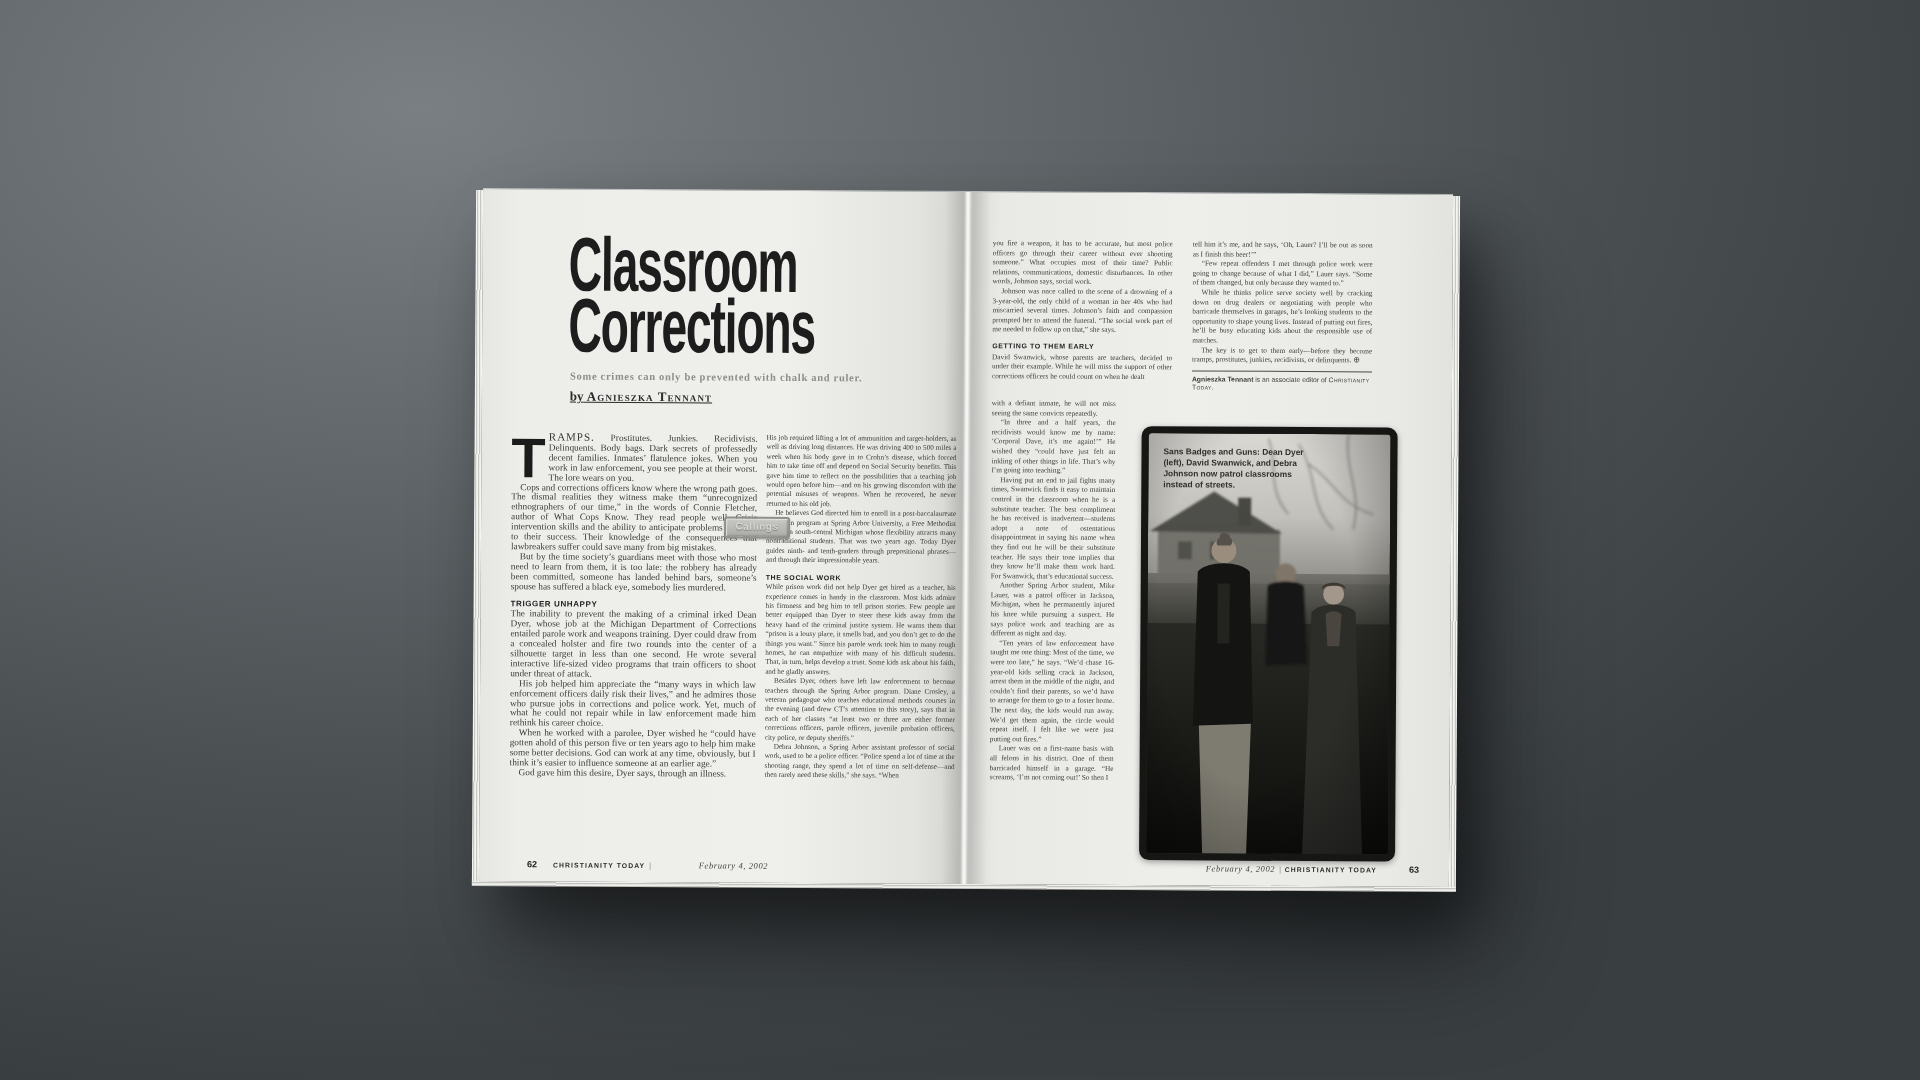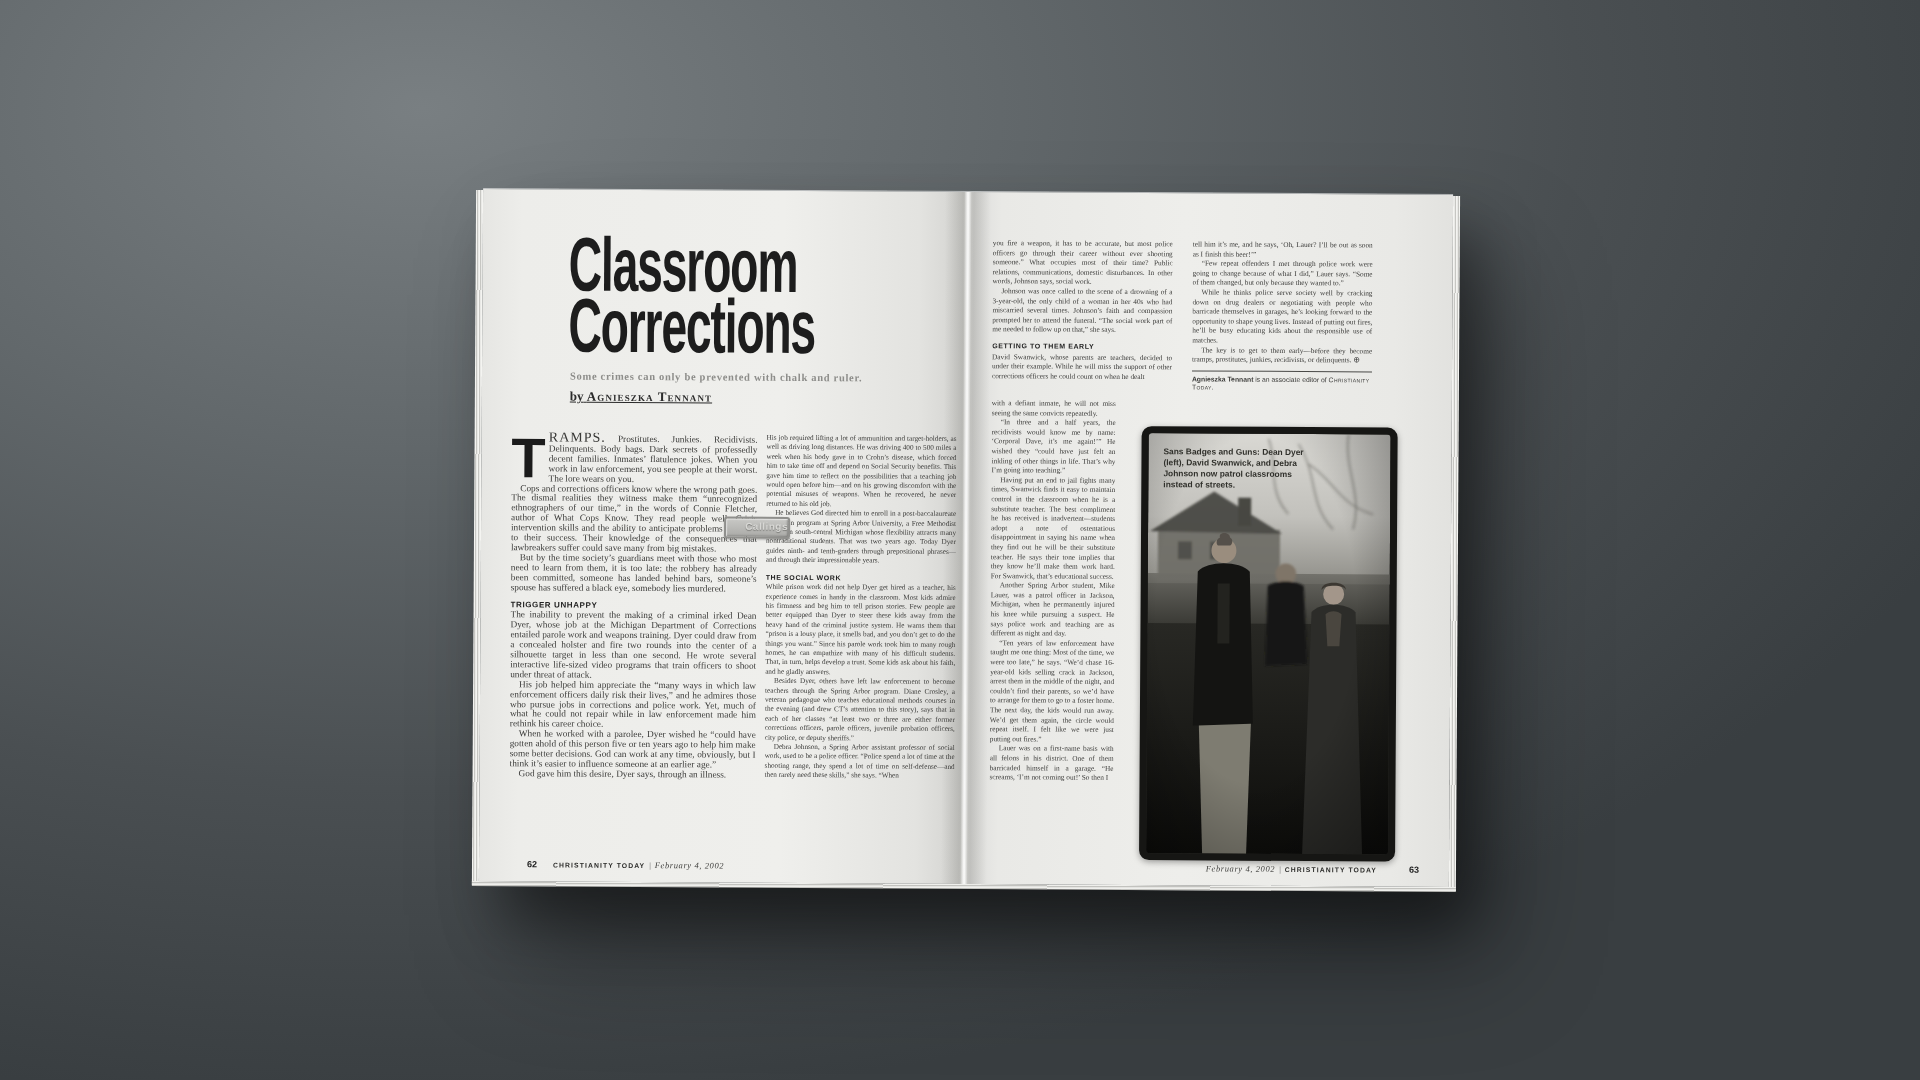--- a/index.html
+++ b/index.html
@@ -44,39 +44,39 @@
   .col{position:absolute;text-align:justify;color:#39393б;color:#3a3a38;overflow:hidden;}
   .col p{margin:0;}
   .col p.ind{text-indent:9px;}
   .subhead{font-family:"Liberation Sans",sans-serif;font-weight:700;letter-spacing:.6px;
     color:#222;margin:7px 0 1px 0 !important;text-indent:0 !important;}
   .col-l1{left:30px;top:243px;width:246px;height:415px;
     font-size:9.3px;line-height:9.9px;}
   .col-l1 .subhead{font-size:8px;}
   .dropcap{float:left;font:900 56px/45px "Liberation Sans",sans-serif;color:#1b1b1b;
     margin:3px 5px 0 0;letter-spacing:-2px;}
-  .leadin{letter-spacing:1px;font-size:14px;}
+  .leadin{letter-spacing:1px;font-size:11px;}
   .col-l2{left:285px;top:243px;width:190px;height:400px;
     font-size:7.2px;line-height:9.4px;}
   .col-l2 .subhead{font-size:7px;}
   .callings-tab{position:absolute;left:243px;top:326px;width:62px;height:18px;
     background:linear-gradient(to bottom,#c8c8c5,#ababa8);
     border:2px solid #8f8f8c;border-radius:3px;
     box-shadow:inset 1px 1px 1px rgba(255,255,255,.6), inset -1px -1px 2px rgba(0,0,0,.25), 0 1px 2px rgba(0,0,0,.25);
-    font:700 10px/15px "Liberation Sans",sans-serif;text-align:right;color:#d8d8d5;
+    font:700 10px/15px "Liberation Sans",sans-serif;text-align:center;color:#d8d8d5;
     text-shadow:0 1px 1px #77777味;text-shadow:0 1px 1px #777774;letter-spacing:.5px;}
   .footer{position:absolute;top:664px;color:#2e2e2c;white-space:nowrap;}
   .footer-left{left:48px;}
   .footer-right{right:30px;text-align:right;}
   .pagenum{font:700 9px "Liberation Sans",sans-serif;color:#222;}
   .footer-left .pagenum{margin-right:16px;}
   .footer-right .pagenum{margin-left:32px;}
   .magname{font:700 6.8px "Liberation Sans",sans-serif;letter-spacing:1.1px;text-transform:uppercase;color:#2c2c2a;}
   .footsep{font:400 8px "Liberation Serif",serif;color:#555;margin:0 4px;}
-  .footdate{font:italic 400 8.5px "Liberation Serif",serif;letter-spacing:.6px;color:#3c3c3a;}
+  .footdate{font:italic 400 8.5px "Liberation Serif",serif;letter-spacing:.6px;color:#3c3c3a;margin-left:44px;}
 
   
   .col-r{font-size:7.3px;line-height:9.6px;}
   .col-r .subhead{font-size:7px;}
   .col-r1a{left:25px;top:46px;width:180px;height:160px;}
   .col-r1b{left:25px;top:206px;width:124px;height:420px;}
   .col-r2{left:225px;top:46px;width:180px;height:185px;}
   .endmark{font-size:8px;color:#333;}
   .bio{border-top:1px solid #4a4a48;margin-top:6px !important;padding-top:4px;
     font-family:"Liberation Sans",sans-serif;font-size:6.8px;line-height:8.6px;color:#3a3a38;text-align:left;}
@@ -149,21 +149,21 @@
       <p>with a defiant inmate, he will not miss seeing the same convicts repeatedly.</p>
       <p class="ind">“In three and a half years, the recidivists would know me by name: ‘Corporal Dave, it’s me again!’” He wished they “could have just felt an inkling of other things in life. That’s why I’m going into teaching.”</p>
       <p class="ind">Having put an end to jail fights many times, Swanwick finds it easy to maintain control in the classroom when he is a substitute teacher. The best compliment he has received is inadvertent—students adopt a note of ostentatious disappointment in saying his name when they find out he will be their substitute teacher. He says their tone implies that they know he’ll make them work hard. For Swanwick, that’s educational success.</p>
       <p class="ind">Another Spring Arbor student, Mike Lauer, was a patrol officer in Jackson, Michigan, when he permanently injured his knee while pursuing a suspect. He says police work and teaching are as different as night and day.</p>
       <p class="ind">“Ten years of law enforcement have taught me one thing: Most of the time, we were too late,” he says. “We’d chase 16-year-old kids selling crack in Jackson, arrest them in the middle of the night, and couldn’t find their parents, so we’d have to arrange for them to go to a foster home. The next day, the kids would run away. We’d get them again, the circle would repeat itself. I felt like we were just putting out fires.”</p>
       <p class="ind">Lauer was on a first-name basis with all felons in his district. One of them barricaded himself in a garage. “He screams, ‘I’m not coming out!’ So then I</p>
     </div>
     <div class="col col-r col-r2">
       <p>tell him it’s me, and he says, ‘Oh, Lauer? I’ll be out as soon as I finish this beer!’”</p>
       <p class="ind">“Few repeat offenders I met through police work were going to change because of what I did,” Lauer says. “Some of them changed, but only because they wanted to.”</p>
-      <p class="ind">While he thinks police serve society well by cracking down on drug dealers or negotiating with people who barricade themselves in garages, he’s looking forward to the opportunity to shape young lives. Instead of putting out fires, he’ll be busy educating kids about the responsible use of matches.</p>
+      <p class="ind">While he thinks police serve society well by cracking down on drug dealers or negotiating with people who barricade themselves in garages, he’s looking students to the opportunity to shape young lives. Instead of putting out fires, he’ll be busy educating kids about the responsible use of matches.</p>
       <p class="ind"><span>The key is to get to them early—before they become tramps, prostitutes, junkies, recidivists, or delinquents.</span> <span class="endmark">⊕</span></p>
       <p class="bio"><span class="bio-name">Agnieszka Tennant</span><span> is an associate editor of </span><span class="bio-mag">Christianity Today.</span></p>
     </div>
 
     <div class="photo">
       <div class="photo-inner">
         <svg viewBox="0 0 242 420" preserveAspectRatio="none">
           <defs>
             <linearGradient id="skyg" x1="0" y1="0" x2="0" y2="1">
               <stop offset="0" stop-color="#d9d8d3"></stop>

